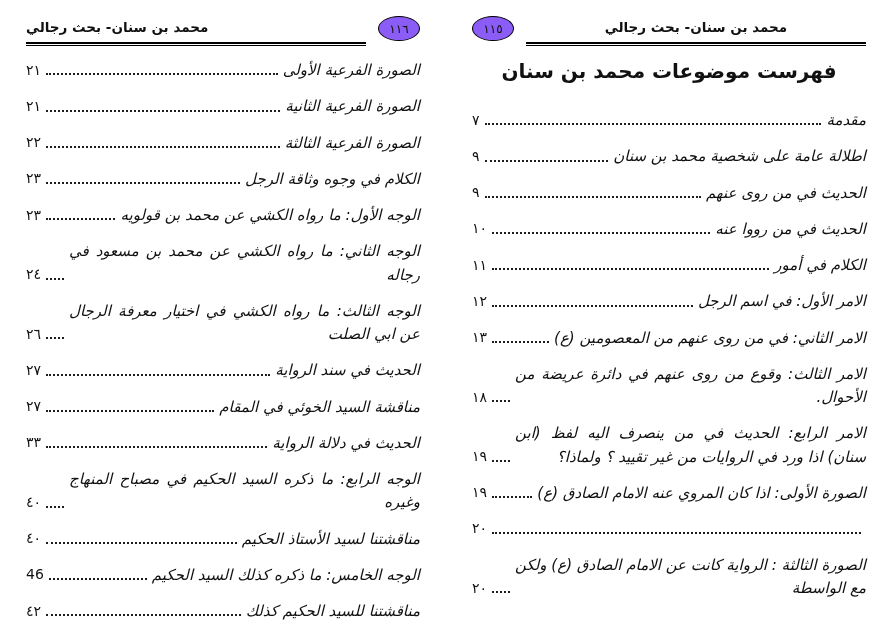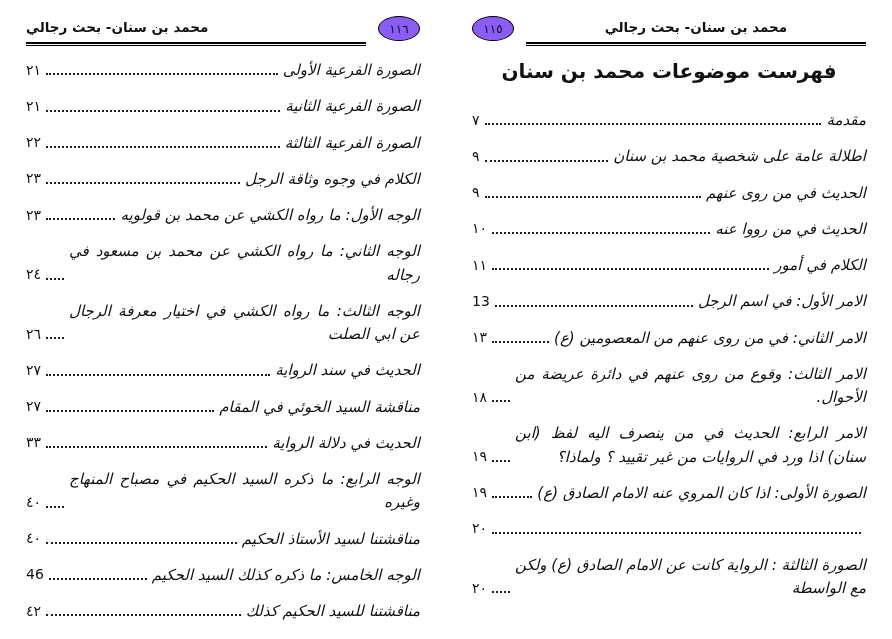--- a/index.html
+++ b/index.html
@@ -241,21 +241,21 @@
 
   <div class="entry">
     <span class="t">الكلام في أمور</span>
     <span class="dots"></span>
     <span class="n">١١</span>
   </div>
 
   <div class="entry">
     <span class="t">الامر الأول: في اسم الرجل</span>
     <span class="dots"></span>
-    <span class="n">13</span>
+    <span class="n">١٢</span>
   </div>
 
   <div class="entry">
     <span class="t">الامر الثاني: في من روى عنهم من المعصومين (ع)</span>
     <span class="dots"></span>
     <span class="n">١٣</span>
   </div>
 
   <div class="entry">
     <span class="t">الامر الثالث: وقوع من روى عنهم في دائرة عريضة من الأحوال.</span>

